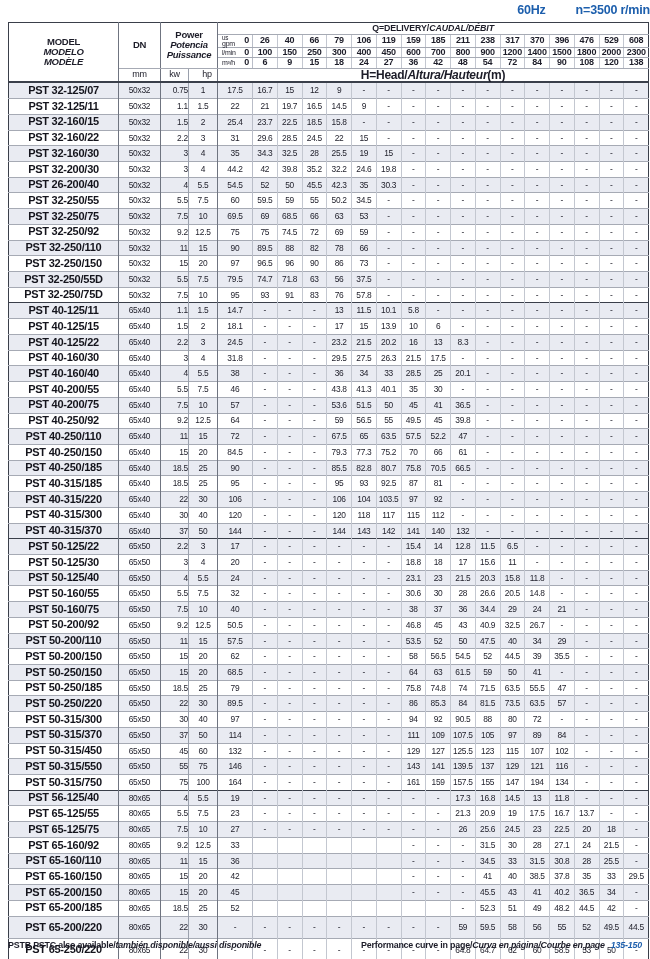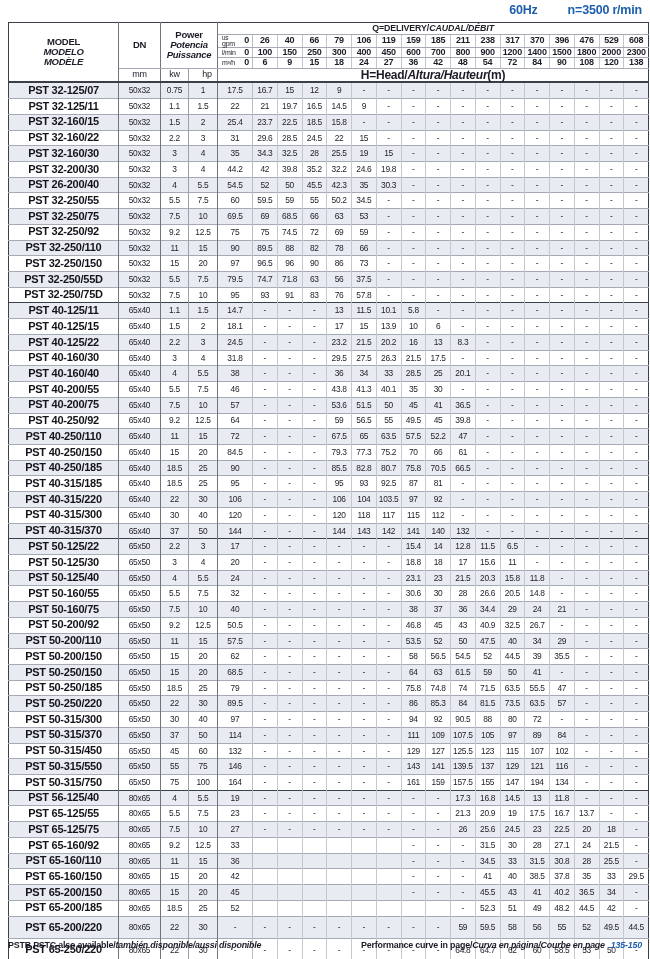--- a/index.html
+++ b/index.html
@@ -2,21 +2,21 @@
 <html><head>
 <meta charset="utf-8">
 <style>
   html,body{margin:0;padding:0;}
   body{
     width:650px;height:959px;position:relative;background:#fff;
     font-family:"Liberation Sans",sans-serif;color:#1c1c28;
     -webkit-font-smoothing:antialiased;overflow:hidden;
   }
   
-  .topbar{position:absolute;top:3px;right:8px;display:flex;gap:30px;
+  .topbar{position:absolute;top:3px;right:0;display:flex;gap:30px;
     font-size:12.5px;font-weight:bold;color:#1d5fad;letter-spacing:-0.2px;}
   
   .tblwrap{position:absolute;left:8px;top:22px;}
   table{table-layout:fixed;width:640px;border-collapse:collapse;}
   table{border:1.6px solid #3a3f4a;}
   td,th{padding:0;margin:0;text-align:center;vertical-align:middle;
     white-space:nowrap;overflow:visible;line-height:1.05;
     letter-spacing:-0.25px;font-weight:normal;}
   
   thead th{border-bottom:1px solid #a6aab4;}
@@ -46,21 +46,21 @@
   .qlab .ulab b{font-weight:normal;}
   .qlab .zero{font-weight:bold;font-size:9px;}
   .unitlbl{font-size:9px;text-align:center;}
   
   tbody td{height:14.72px;font-size:8.4px;color:#23232e;
     border-top:1px solid #a6aab4;}
   tbody tr.alt{background:#e9ebf2;}
   tbody tr.tall td{height:21.6px;}
   td.c-model{border-right:1px solid #6f7480;font-weight:bold;font-size:11px;color:#14141c;}
   td.c-dn{border-right:1px solid #6f7480;}
-  td.c-kw{border-right:1px solid #9aa0ac;}
+  td.c-kw{border-right:1px solid #9aa0ac;text-align:right;}
   td.c-hp{border-right:1px solid #6f7480;}
   td.c-q0{border-right:1px solid #b9bdc8;}
   td.c-q{border-right:1px solid #c3c7d0;}
   td.c-q:last-child{border-right:none;}
   tbody.sep tr:first-child td{border-top:1.6px solid #3a3f4a;}
   
   .footer{position:absolute;left:8px;right:8px;top:940px;display:flex;
     justify-content:space-between;align-items:flex-start;
     font-size:8.9px;font-weight:bold;letter-spacing:-0.2px;}
   .footer .alt{font-style:italic;}

